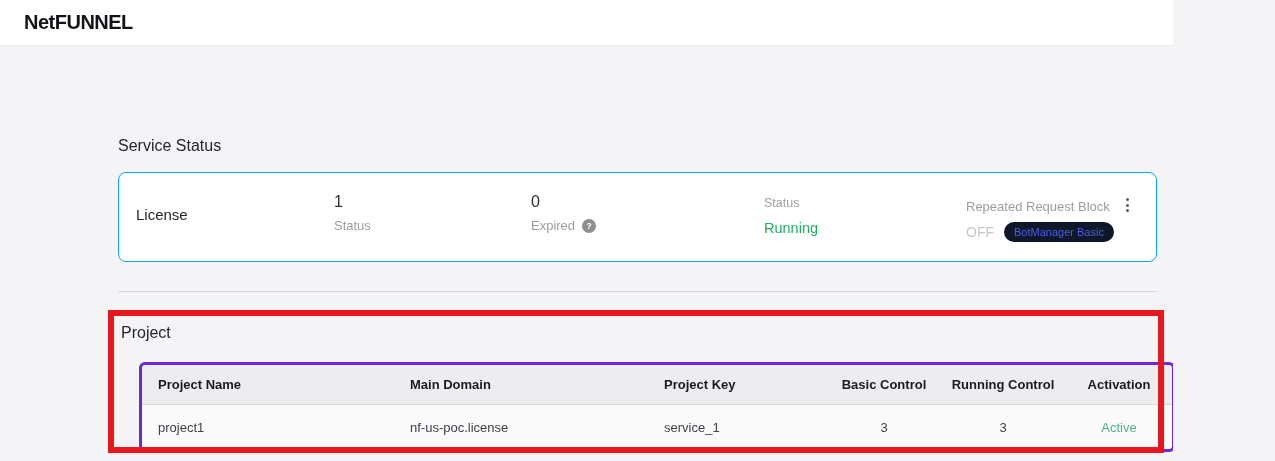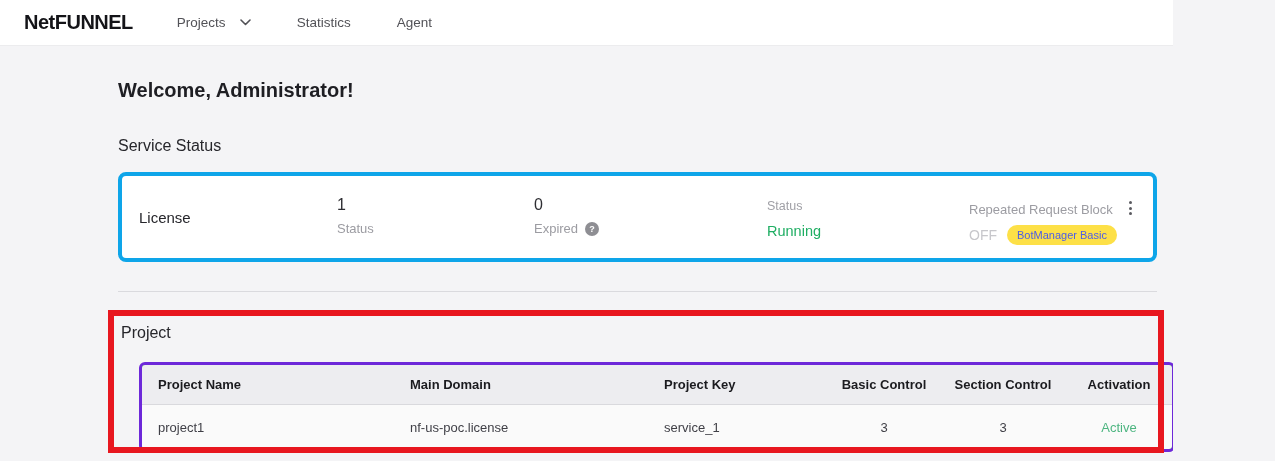--- a/index.html
+++ b/index.html
@@ -44,21 +44,21 @@
     position:absolute; left:8px; bottom:3px; width:14px; height:6px;
     background:#f79d0d;
   }
   
   .welcome { position:absolute; left:118px; top:79px; font-size:20px; font-weight:700; color:#1e1e23; }
   .section-title { position:absolute; left:118px; top:137px; font-size:16px; font-weight:500; color:#26262b; }
   .project-title { position:absolute; left:121px; top:324px; font-size:16px; font-weight:500; color:#26262b; }
   
   .card {
     position:absolute; left:118px; top:172px; width:1039px; height:90px;
-    background:#ffffff; border:4px solid #0ea5e9; border-radius:8px;
+    background:#ffffff; border:1px solid #0ea5e9; border-radius:8px;
   }
   .card-title { position:absolute; left:17px; top:33px; font-size:15px; font-weight:500; color:#26262b; }
   .stat { position:absolute; top:20px; }
   .stat-1 { left:215px; }
   .stat-2 { left:412px; }
   .stat-value { font-size:16px; color:#2e2e33; }
   .stat-label { margin-top:7px; font-size:13px; color:#9c9ca2; display:flex; align-items:center; gap:7px; }
   .help-icon {
     width:14px; height:14px; border-radius:50%; background:#8e8e93;
     color:#ffffff; font-size:9px; font-weight:700;
@@ -108,53 +108,36 @@
   svg { display:block; }
 </style>
 </head>
 <body>
 
 <div class="screen">
 
   <div class="navbar">
     <div class="logo">NetFUNNEL</div>
 
-    <div class="nav-items">
-      <div class="nav-item">
-        <span>Projects</span>
-        <span class="chev">
-          <svg width="11" height="7" viewBox="0 0 11 7">
-              <polyline points="1,1 5.5,5.5 10,1" fill="none" stroke="#525257" stroke-width="1.6" stroke-linecap="round" stroke-linejoin="round"></polyline>
-            </svg>
-        </span>
-      </div>
-      <div class="nav-item">
-        <span>Statistics</span>
-      </div>
-      <div class="nav-item">
-        <span>Agent</span>
-      </div>
-    </div>
 
     <div class="nav-right">
       <div class="bell-wrap">
         <svg width="19" height="22" viewBox="0 0 24 26">
           <path d="M12 3.5a6.6 6.6 0 0 0-6.6 6.6v5.2L3.5 18.6h17L18.6 15.3V10.1A6.6 6.6 0 0 0 12 3.5z" fill="none" stroke="#2a2a2e" stroke-width="1.7" stroke-linejoin="round"></path>
           <line x1="9.5" y1="21.8" x2="14.5" y2="21.8" stroke="#2a2a2e" stroke-width="1.7" stroke-linecap="round"></line>
         </svg>
         <span class="bell-dot"></span>
       </div>
       <div class="avatar">
         <div class="arch"></div>
         <div class="arch-bottom"></div>
       </div>
     </div>
   </div>
 
-  <div class="welcome">Welcome, Administrator!</div>
   <div class="section-title">Service Status</div>
 
   <div class="card">
     <div class="card-title">License</div>
 
     <div class="stat stat-1">
       <div class="stat-value">1</div>
       <div class="stat-label">Status</div>
     </div>
 
@@ -175,36 +158,36 @@
       <div class="rrb-row1">
         <span class="rrb-label">Repeated Request Block</span>
         <span class="kebab">
             <i></i>
             <i></i>
             <i></i>
           </span>
       </div>
       <div class="rrb-row2">
         <span class="rrb-state">OFF</span>
-        <span class="badge" style="background: #fde047; color: rgb(76, 92, 232);">BotManager Basic</span>
+        <span class="badge" style="background: #0f172a; color: rgb(76, 92, 232);">BotManager Basic</span>
       </div>
     </div>
   </div>
 
   <div class="divider"></div>
 
   <div class="project-title">Project</div>
 
   <div class="ptable">
     <div class="trow thead">
       <div class="cell left">Project Name</div>
       <div class="cell left">Main Domain</div>
       <div class="cell left">Project Key</div>
       <div class="cell center">Basic Control</div>
-      <div class="cell center">Section Control</div>
+      <div class="cell center">Running Control</div>
       <div class="cell center">Activation</div>
     </div>
     <div class="trow tbody-row">
       <div class="cell left">project1</div>
       <div class="cell left">nf-us-poc.license</div>
       <div class="cell left">service_1</div>
       <div class="cell center">3</div>
       <div class="cell center">3</div>
       <div class="cell center activation" style="color: rgb(77, 181, 128);">Active</div>
     </div>

